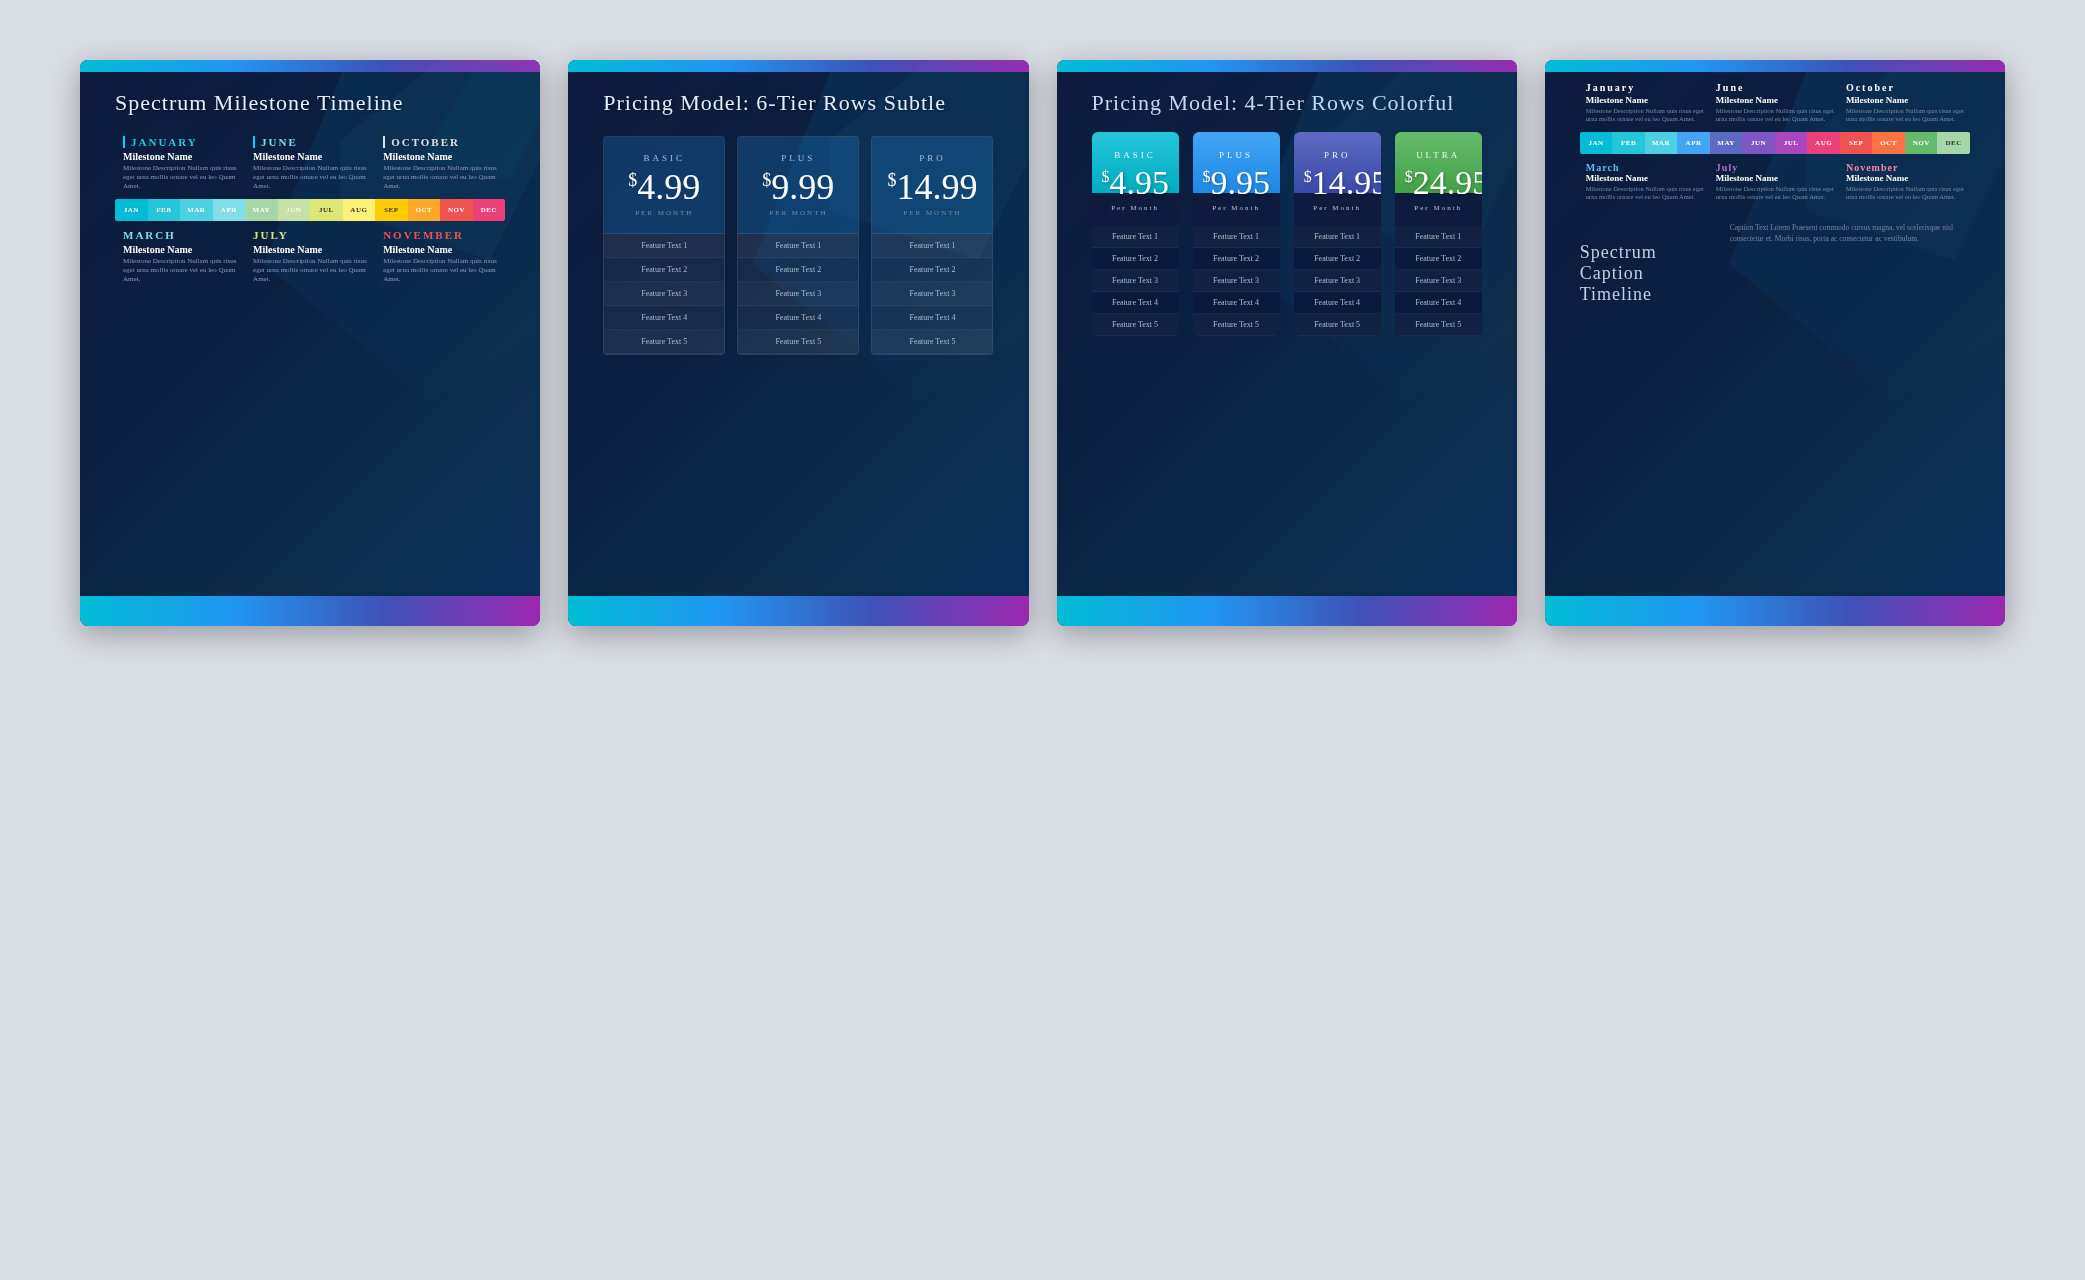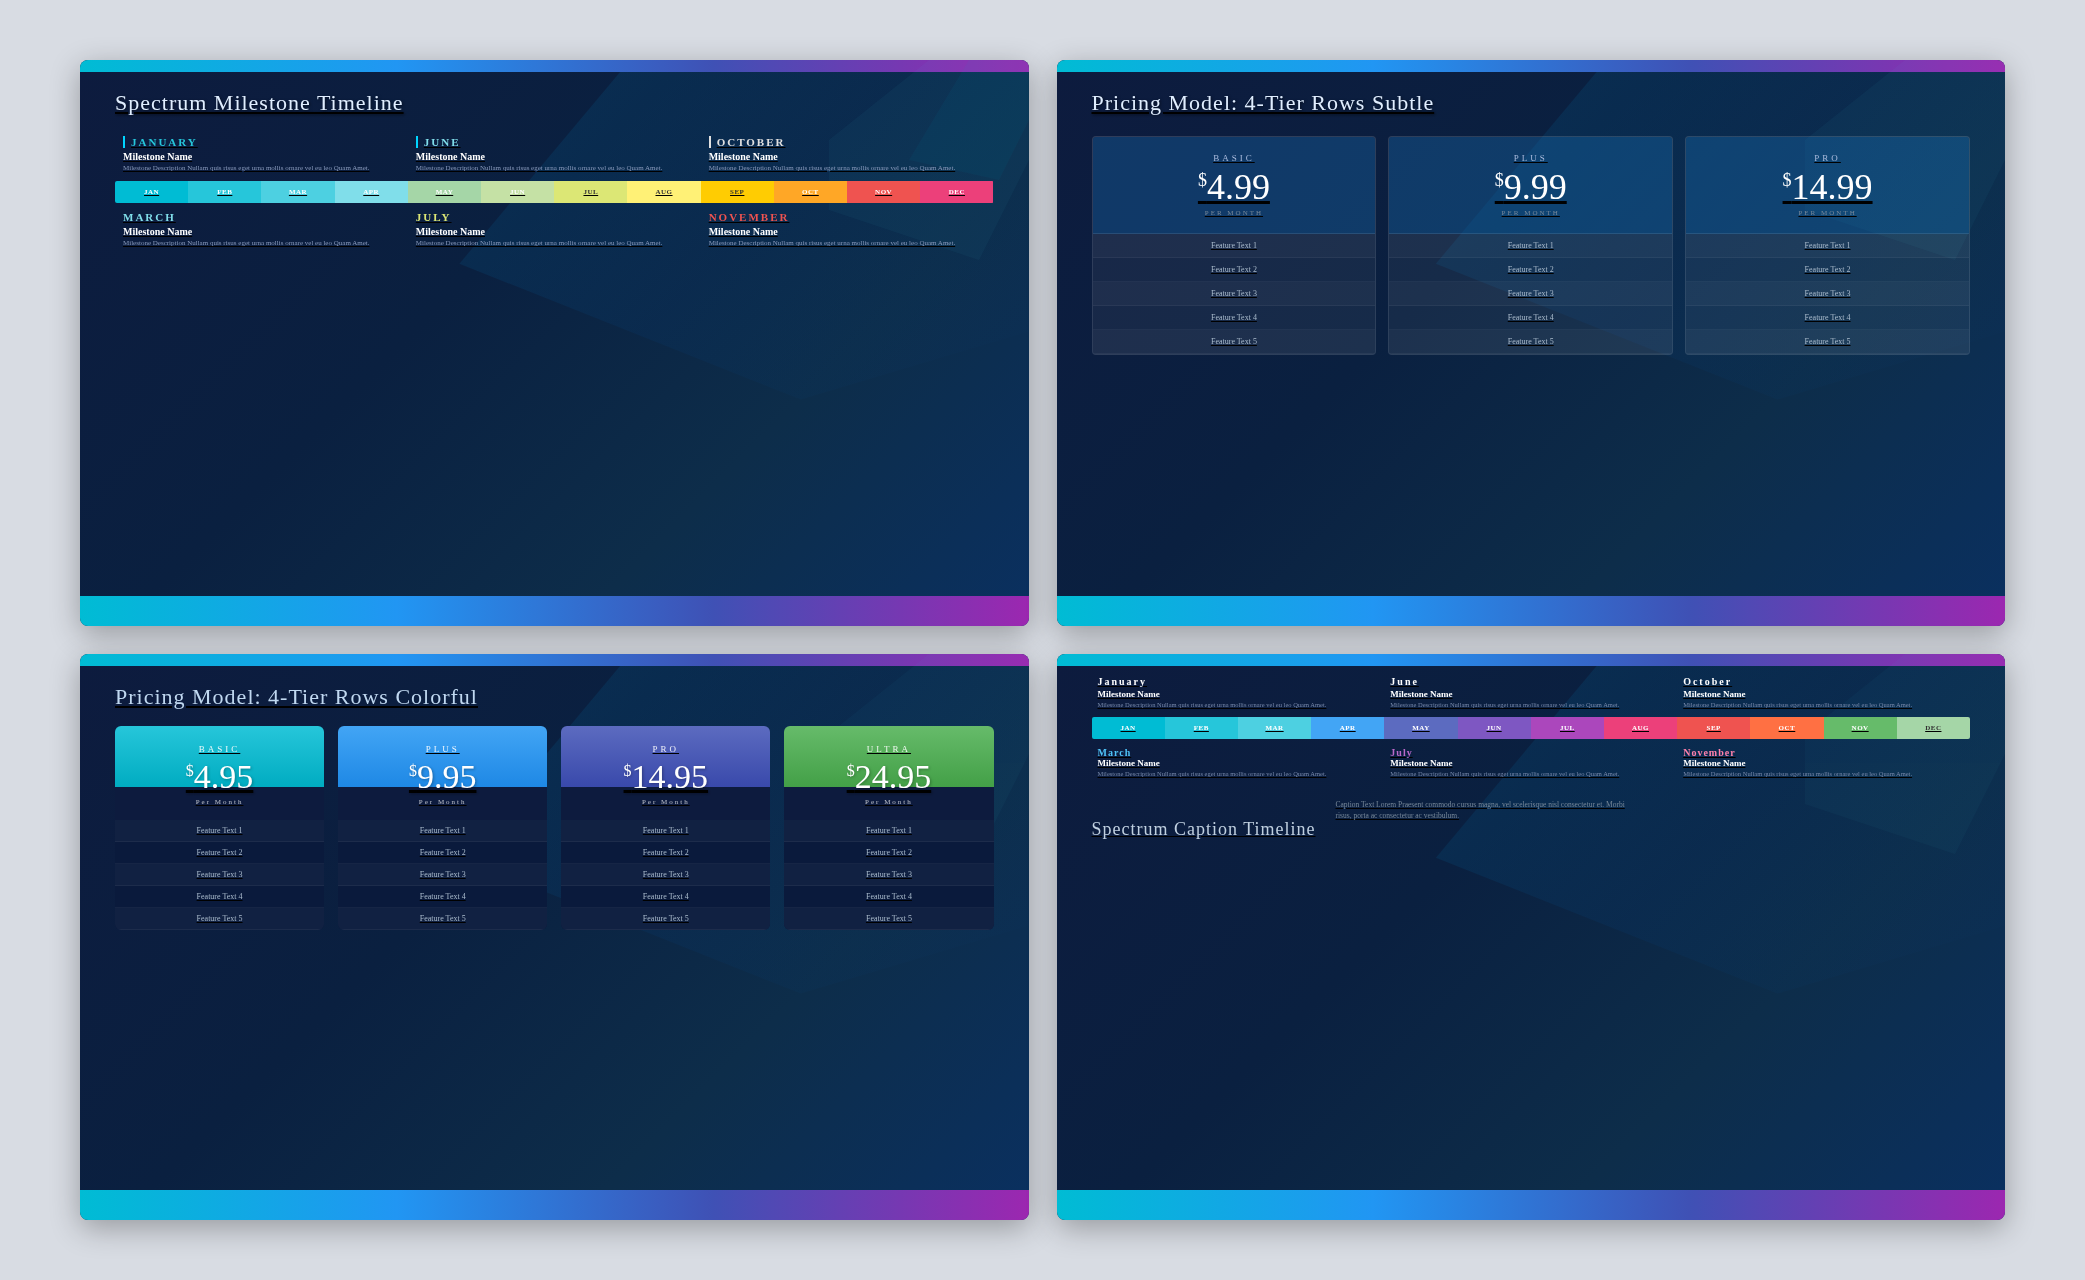--- a/index.html
+++ b/index.html
@@ -6,27 +6,26 @@
     body {
       background: #d8dce3;
       width: 2085px;
       height: 1280px;
       font-family: 'Georgia', serif;
       overflow: hidden;
     }
 
     .grid {
       display: grid;
-      grid-template-columns: 1fr 1fr;
+      grid-template-columns: 1fr 1fr 1fr 1fr;
       grid-template-rows: 1fr 1fr;
       gap: 28px;
       padding: 60px 80px;
       width: 100%;
       height: 100%;
-      text-decoration: underline;
     }
 
     .slide {
       border-radius: 8px;
       overflow: hidden;
       box-shadow: 0 8px 30px rgba(0,0,0,0.3);
       position: relative;
     }
 
     
@@ -452,21 +451,21 @@
     </div>
   </div>
 
   <div class="slide">
     <div class="slide-bg">
       <div class="top-bar"></div>
       <svg class="geo-deco" viewBox="0 0 200 200" xmlns="http://www.w3.org/2000/svg">
         <polygon points="100,0 200,0 200,100 150,200 0,150 0,80" fill="#4dd0e1" opacity="0.3"></polygon>
       </svg>
       <div class="slide-content">
-        <h2 class="slide-title">Pricing Model: 4-Tier Rows Subtle</h2>
+        <h2 class="slide-title">Pricing Model: 6-Tier Rows Subtle</h2>
 
         <div class="pricing-grid-3">
 
           <div class="pricing-card pricing-card-3">
             <div class="pricing-header-3">
               <div class="pricing-tier-name">Basic</div>
               <div class="pricing-price"><sup>$</sup>4.99</div>
               <div class="pricing-period">Per Month</div>
             </div>
             <div class="pricing-features">

